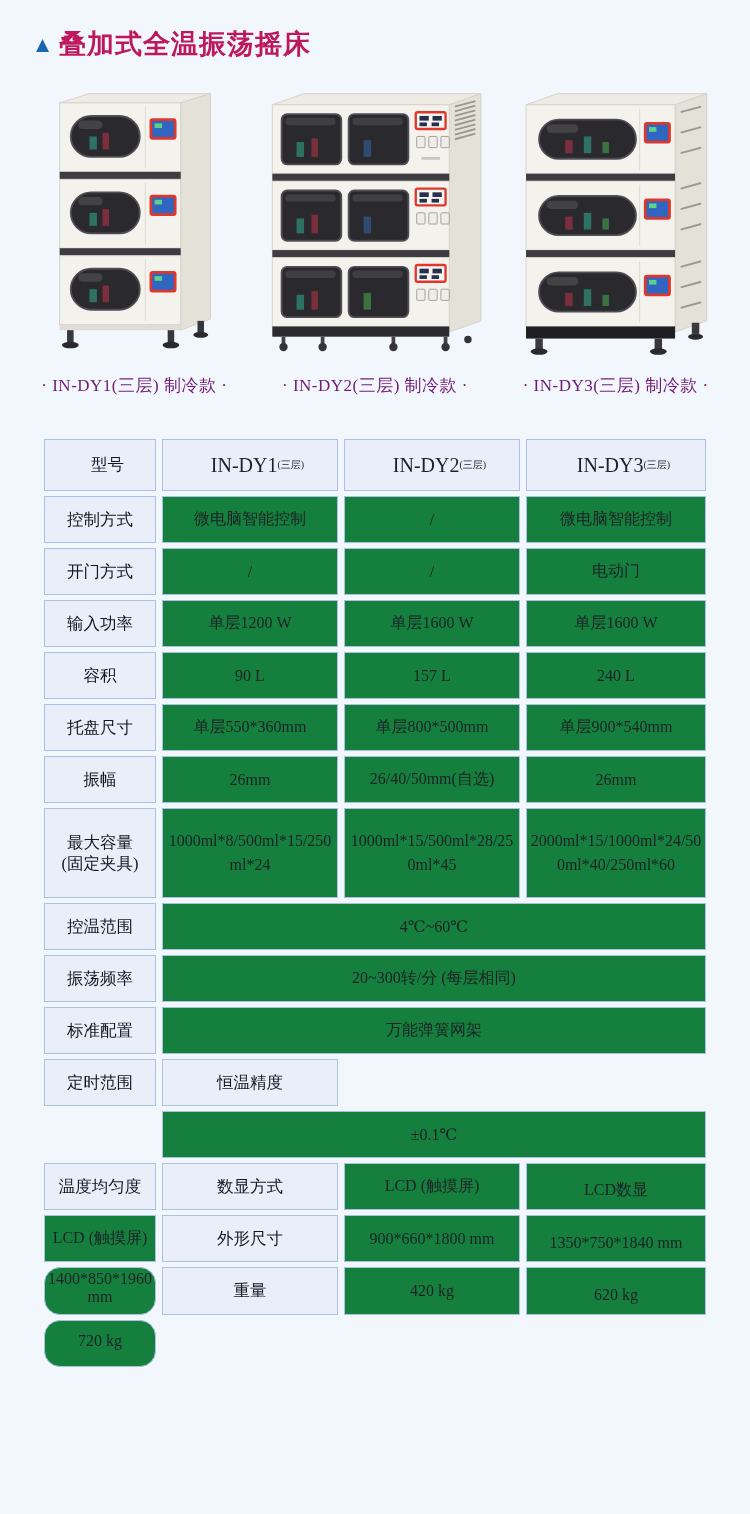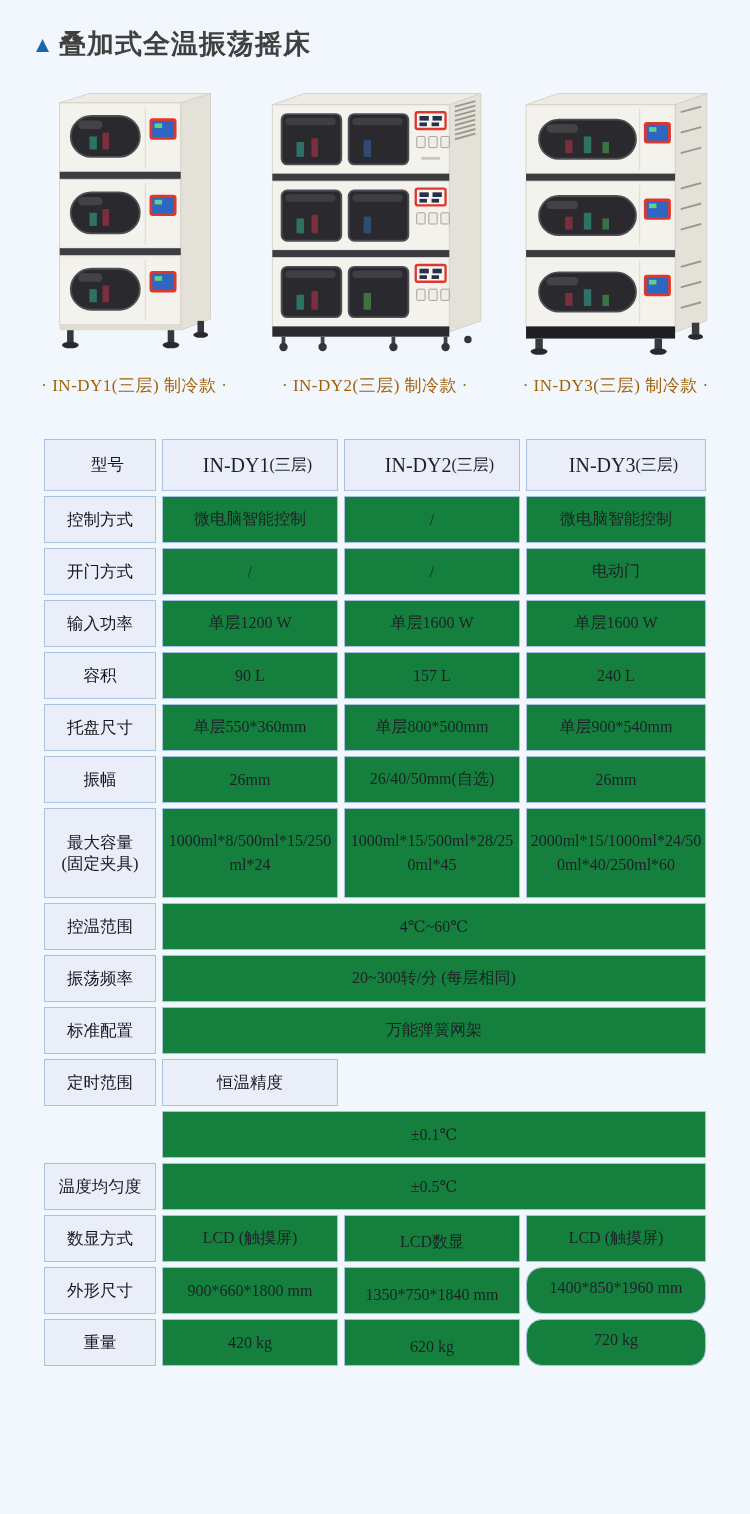--- a/index.html
+++ b/index.html
@@ -5,36 +5,36 @@
   html,body{margin:0;padding:0;}
   body{
     width:750px;height:1514px;background:#f2f6fd;overflow:hidden;
     font-family:"Liberation Serif","DejaVu Serif",serif;color:#1d2127;
   }
   .page{position:relative;width:750px;height:1514px;}
   
   .hdr-wrap{padding:26px 0 0 36px;display:flex;align-items:center;}
   .tri{color:#1a67b0;font-size:17px;margin-right:10px;line-height:1;
        font-family:"DejaVu Sans",sans-serif;}
-  .title{font-size:27px;font-weight:bold;color:#404040;letter-spacing:1px;}
+  .title{font-size:27px;font-weight:bold;color:#be185d;letter-spacing:1px;}
   
   .products{display:flex;margin-top:26px;padding:0 14px;}
   .product{flex:1;display:flex;flex-direction:column;align-items:center;}
   .product svg{display:block;}
-  .caption{margin-top:14px;font-size:17px;color:#a16207;letter-spacing:0.5px;text-align:right;}
+  .caption{margin-top:14px;font-size:17px;color:#701a75;letter-spacing:0.5px;text-align:right;}
   
   .spec{margin:42px 44px 0 44px;display:grid;
         grid-template-columns:112px 176px 176px 180px;gap:5px 6px;}
   .cell{border:1px solid #a9c2e2;display:flex;align-items:center;justify-content:center;
         text-align:center;min-height:47px;box-sizing:border-box;padding:2px 4px;}
   .lab{background:#e9eef9;font-size:16.5px;color:#15171c;white-space:pre-line;line-height:1.3;}
   .val{background:#15803d;font-size:16px;}
   .hcell{background:#e9eef9;min-height:52px;padding-left:19px;}
   .model-name{font-size:20px;}
-  .model-suffix{font-size:16px;font-family:Liberation Serif, serif;}
+  .model-suffix{font-size:10px;font-family:Liberation Serif, serif;}
   .span3{grid-column:2/5;}
   .tall{min-height:90px;}
   .brk{word-break:break-all;line-height:1.5;padding:0 2px;}
   .dn{padding-top:10px;}
   .up{padding-bottom:8px;border-radius:16px;}
 </style>
 </head>
 <body>
 
 <div class="page">
@@ -306,21 +306,20 @@
 
     <div class="cell lab">标准配置</div>
     <div class="cell val span3">万能弹簧网架</div>
 
     <div class="cell lab">定时范围</div>
 
     <div class="cell lab">恒温精度</div>
     <div class="cell val span3">±0.1℃</div>
 
     <div class="cell lab">温度均匀度</div>
-    <div class="cell val span3">±0.5℃</div>
 
     <div class="cell lab">数显方式</div>
     <div class="cell val">LCD (触摸屏)</div>
     <div class="cell val dn">LCD数显</div>
     <div class="cell val">LCD (触摸屏)</div>
 
     <div class="cell lab">外形尺寸</div>
     <div class="cell val">900*660*1800 mm</div>
     <div class="cell val dn">1350*750*1840 mm</div>
     <div class="cell val up">1400*850*1960 mm</div>

